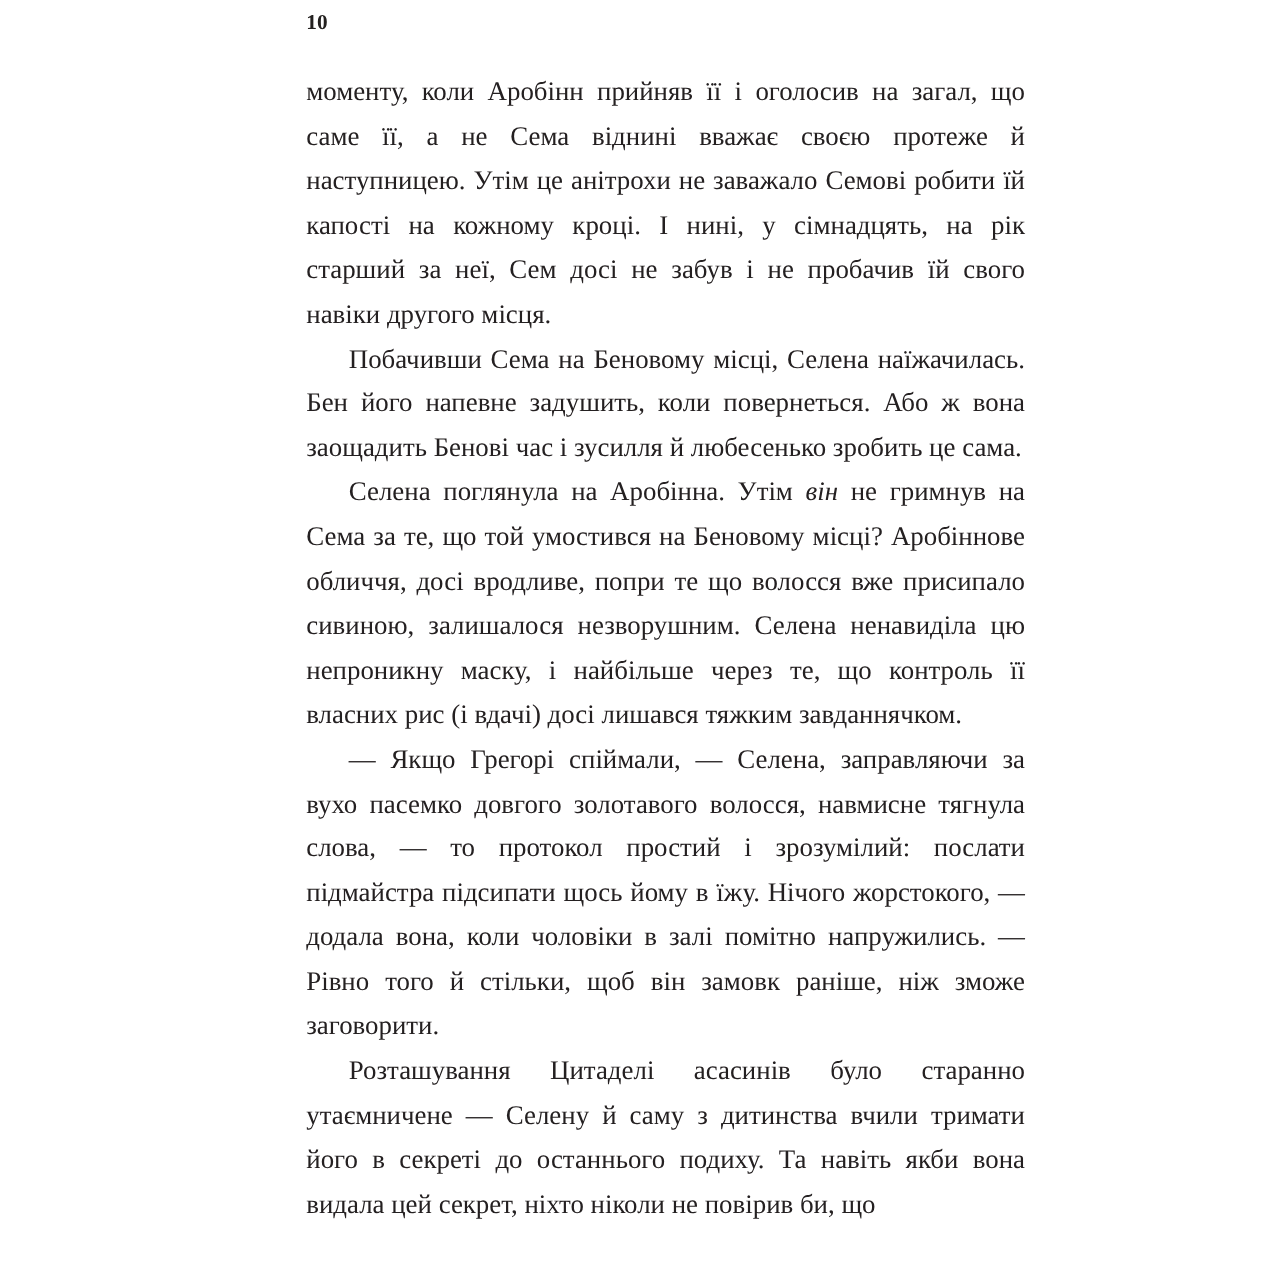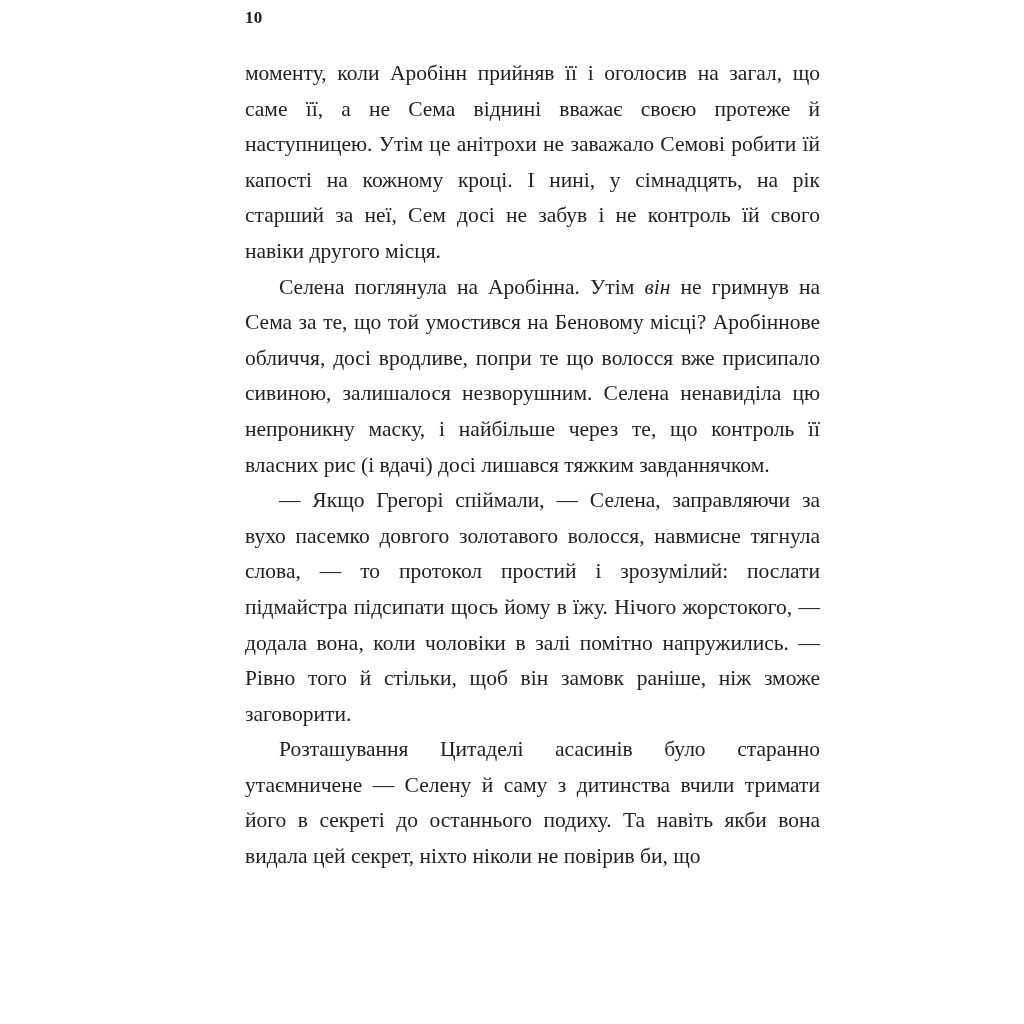--- a/index.html
+++ b/index.html
@@ -53,19 +53,20 @@
   }
 </style>
 </head>
 <body>
 
 <div class="page">
 
   <div class="page-number">10</div>
 
   <div class="text-block">
-    <p class="para">моменту, коли Аробінн прийняв її і оголосив на загал, що саме її, а не Сема віднині вважає своєю протеже й наступницею. Утім це анітрохи не заважало Семові робити їй капості на кожному кроці. І нині, у сімнадцять, на рік старший за неї, Сем досі не забув і не контроль їй свого навіки другого місця.</p>
+    <p class="para">моменту, коли Аробінн прийняв її і оголосив на загал, що саме її, а не Сема віднині вважає своєю протеже й наступницею. Утім це анітрохи не заважало Семові робити їй капості на кожному кроці. І нині, у сімнадцять, на рік старший за неї, Сем досі не забув і не пробачив їй свого навіки другого місця.</p>
+    <p class="para indent">Побачивши Сема на Беновому місці, Селена наїжачилась. Бен його напевне задушить, коли повернеться. Або ж вона заощадить Бенові час і зусилля й любесенько зробить це сама.</p>
     <p class="para indent"><span>Селена поглянула на Аробінна. Утім </span><em>він</em><span> не гримнув на Сема за те, що той умостився на Беновому місці? Аробіннове обличчя, досі вродливе, попри те що волосся вже присипало сивиною, залишалося незворушним. Селена ненавиділа цю непроникну маску, і найбільше через те, що контроль її власних рис (і вдачі) досі лишався тяжким завданнячком.</span></p>
     <p class="para indent">— Якщо Грегорі спіймали, — Селена, заправляючи за вухо пасемко довгого золотавого волосся, навмисне тягнула слова, — то протокол простий і зрозумілий: послати підмайстра підсипати щось йому в їжу. Нічого жорстокого, — додала вона, коли чоловіки в залі помітно напружились. — Рівно того й стільки, щоб він замовк раніше, ніж зможе заговорити.</p>
     <p class="para indent">Розташування Цитаделі асасинів було старанно утаємничене — Селену й саму з дитинства вчили тримати його в секреті до останнього подиху. Та навіть якби вона видала цей секрет, ніхто ніколи не повірив би, що</p>
   </div>
 
 </div>
 
 </body></html>

